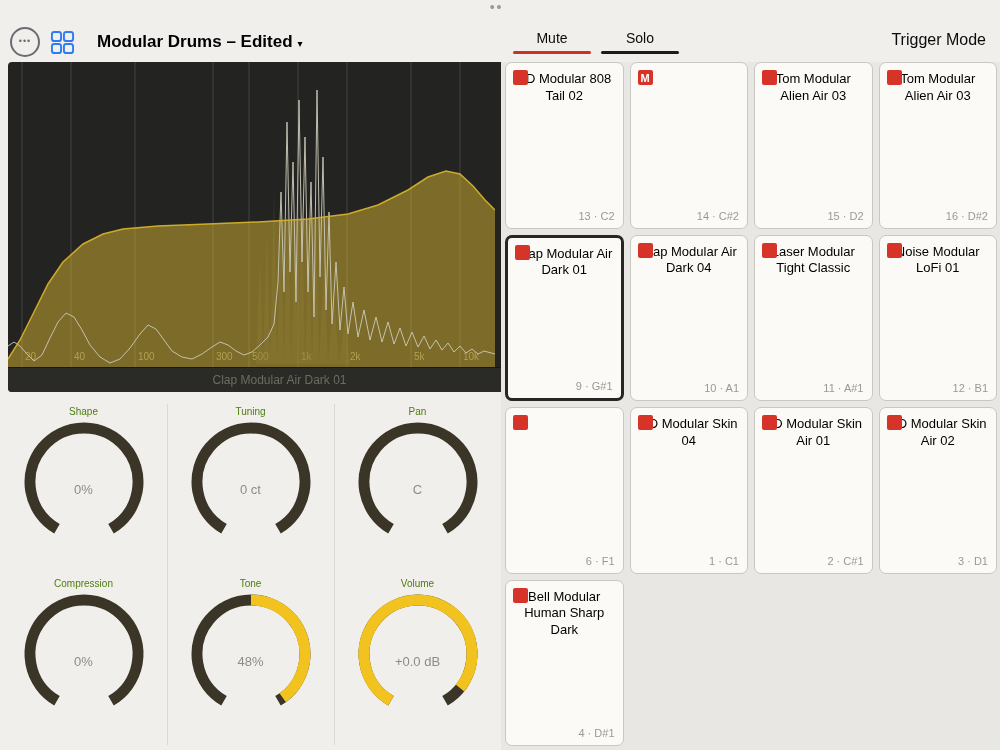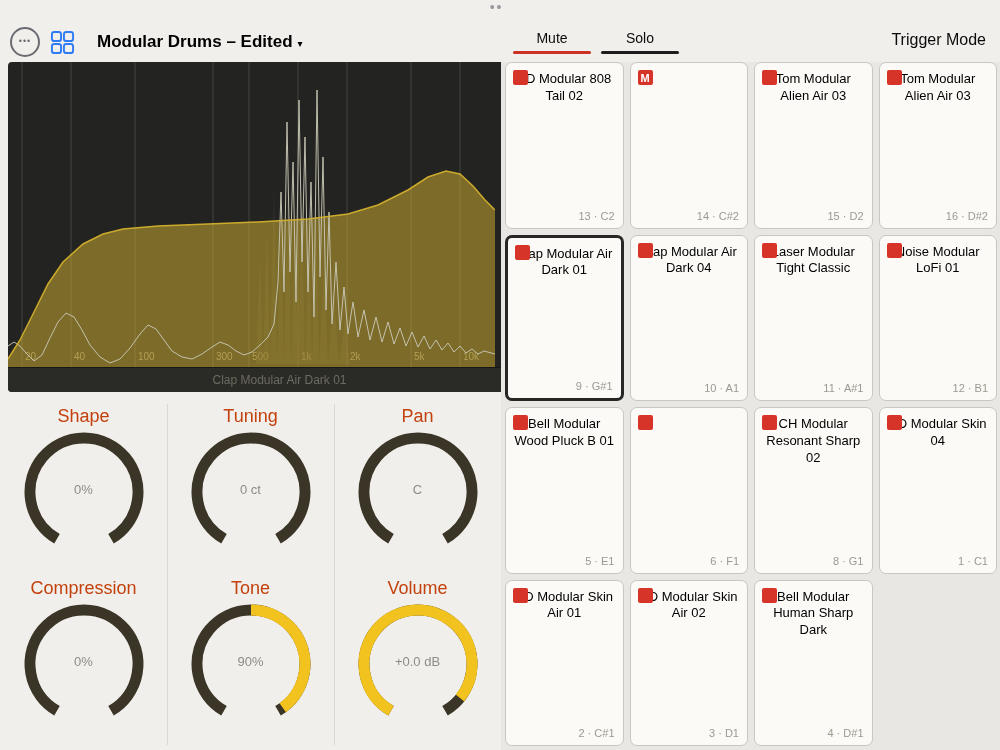--- a/index.html
+++ b/index.html
@@ -29,21 +29,21 @@
   .waveline{fill:none;stroke:#c8c6b4;stroke-width:1;opacity:.95;}
   .info-bar{position:absolute;left:0;right:0;bottom:0;height:24px;background:#2a2a27;border-top:1px solid #171715;display:flex;align-items:center;justify-content:center;font-size:12px;color:#6d6c60;}
   .info-right{position:absolute;right:10px;top:5px;font-size:12px;color:#6d6c60;cursor:pointer;}
 
   
   .knob-grid{position:absolute;left:0;top:398px;width:501px;height:352px;display:grid;grid-template-columns:167px 167px 167px;grid-template-rows:172px 172px;}
   .vsep{position:absolute;width:1px;background:#dbd9d5;top:404px;bottom:5px;}
   .vsep1{left:167px;}
   .vsep2{left:334px;}
   .knob{position:relative;text-align:center;padding-top:8px;cursor:ns-resize;}
-  .knob-label{font-size:18px;color:#c2410c;}
+  .knob-label{font-size:10px;color:#4d7c0f;}
   .knob-svg{margin-top:3px;}
   .track{fill:none;stroke:#3a3526;stroke-width:11;}
   .val{fill:none;stroke:#f2c21f;stroke-width:11;}
   .knob-value{position:absolute;top:84px;left:0;right:0;font-size:13px;color:#8e8c84;}
 
   
   .right{position:absolute;left:501px;top:0;width:499px;height:750px;background:#e9e7e3;}
   .rheader{position:absolute;top:0;left:0;right:0;height:62px;background:#f1efec;}
   .tabs{position:absolute;left:10px;top:26px;display:flex;gap:6px;}
   .tab{min-width:62px;text-align:center;font-size:14px;color:#0b0b0b;padding:4px 10px 8px;position:relative;cursor:pointer;}
@@ -156,21 +156,21 @@
     </svg>
     <div class="knob-value">0%</div>
   </div>
 
   <div class="knob">
     <div class="knob-label">Tone</div>
     <svg class="knob-svg" width="124" height="124" viewBox="0 0 124 124">
       <path class="track" d="M35.00,108.77 A54 54 0 1 1 89.00,108.77"></path>
       <path class="val" d="M62.00,8.00 A54 54 0 0 1 93.74,105.69"></path>
     </svg>
-    <div class="knob-value">90%</div>
+    <div class="knob-value">48%</div>
   </div>
 
   <div class="knob">
     <div class="knob-label">Volume</div>
     <svg class="knob-svg" width="124" height="124" viewBox="0 0 124 124">
       <path class="track" d="M35.00,108.77 A54 54 0 1 1 89.00,108.77"></path>
       <path class="val" d="M35.00,108.77 A54 54 0 1 1 103.97,95.98"></path>
     </svg>
     <div class="knob-value">+0.0 dB</div>
   </div>
@@ -232,37 +232,27 @@
     <div class="pad-name">Laser Modular Tight Classic</div>
     <div class="pad-note">11 · A#1</div>
   </div>
 
   <div class="pad">
     <span class="mbadge" hidden=""></span>
     <div class="pad-name">Noise Modular LoFi 01</div>
     <div class="pad-note">12 · B1</div>
   </div>
 
-  <div class="pad">
-    <span class="mbadge" hidden=""></span>
-    <div class="pad-name">Bell Modular Wood Pluck B 01</div>
-    <div class="pad-note">5 · E1</div>
-  </div>
 
   <div class="pad">
     <span class="mbadge" hidden=""></span>
     <div class="pad-note">6 · F1</div>
   </div>
 
 
-  <div class="pad">
-    <span class="mbadge" hidden=""></span>
-    <div class="pad-name">CH Modular Resonant Sharp 02</div>
-    <div class="pad-note">8 · G1</div>
-  </div>
 
   <div class="pad">
     <span class="mbadge" hidden=""></span>
     <div class="pad-name">BD Modular Skin 04</div>
     <div class="pad-note">1 · C1</div>
   </div>
 
   <div class="pad">
     <span class="mbadge" hidden=""></span>
     <div class="pad-name">BD Modular Skin Air 01</div>

